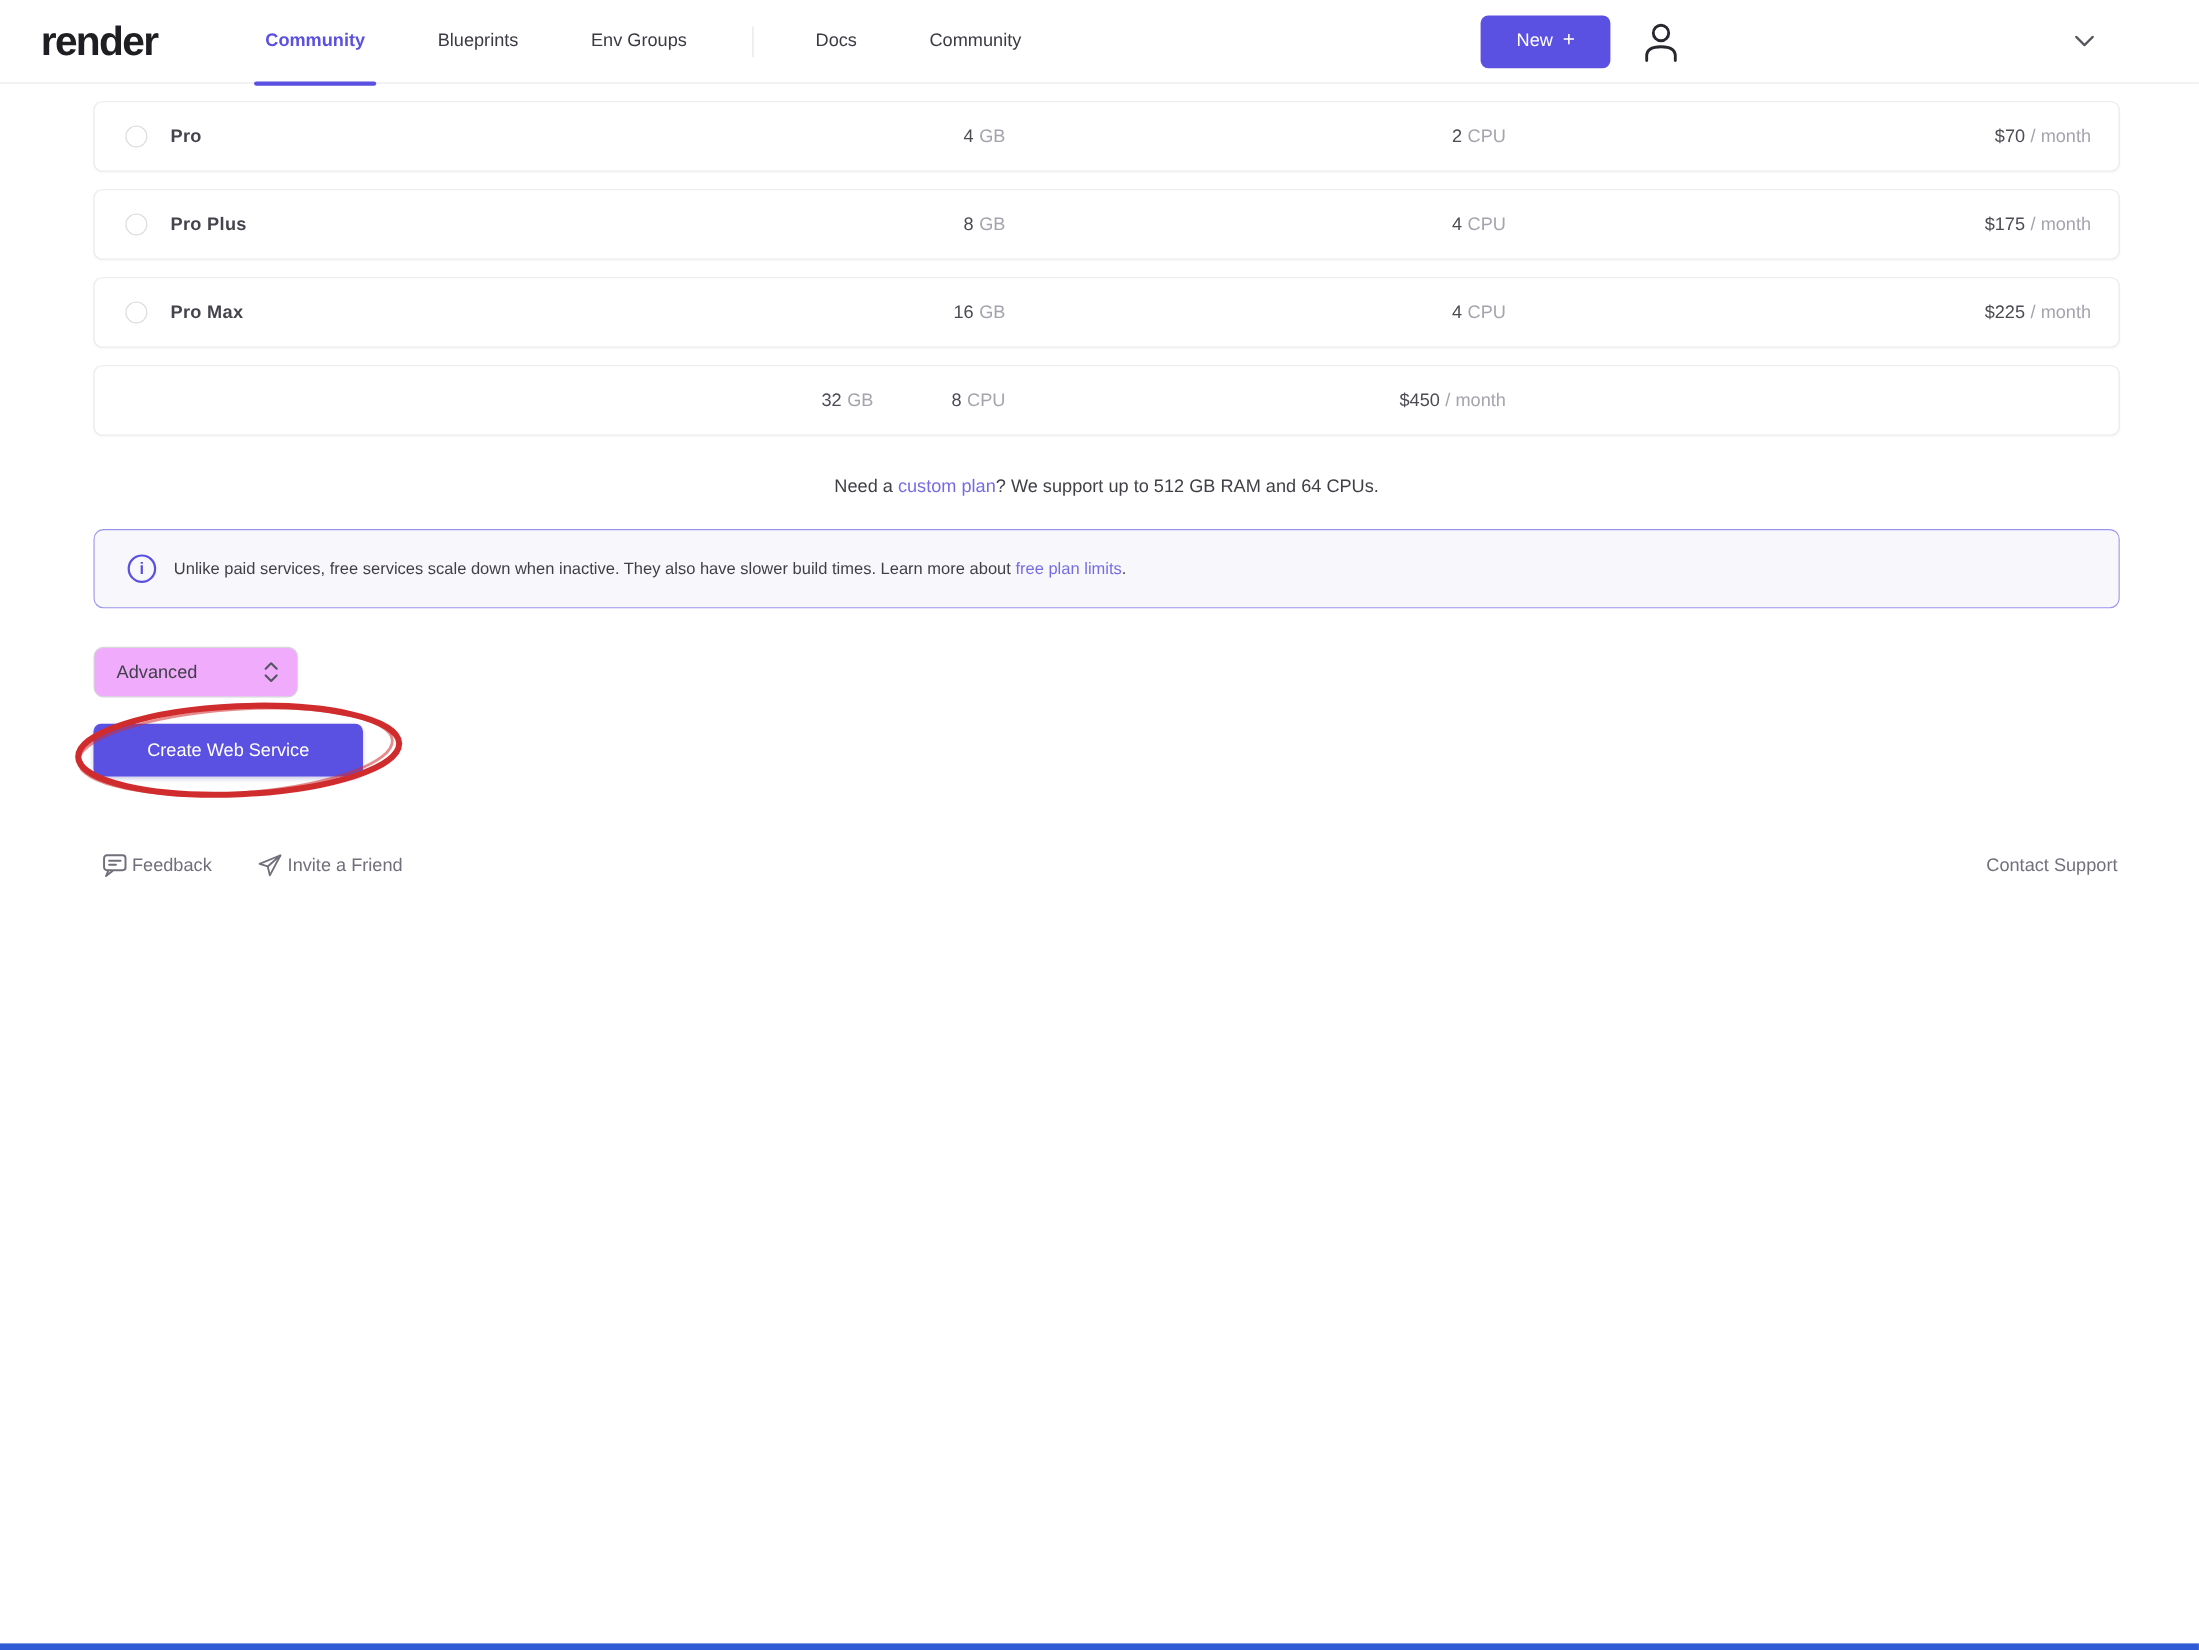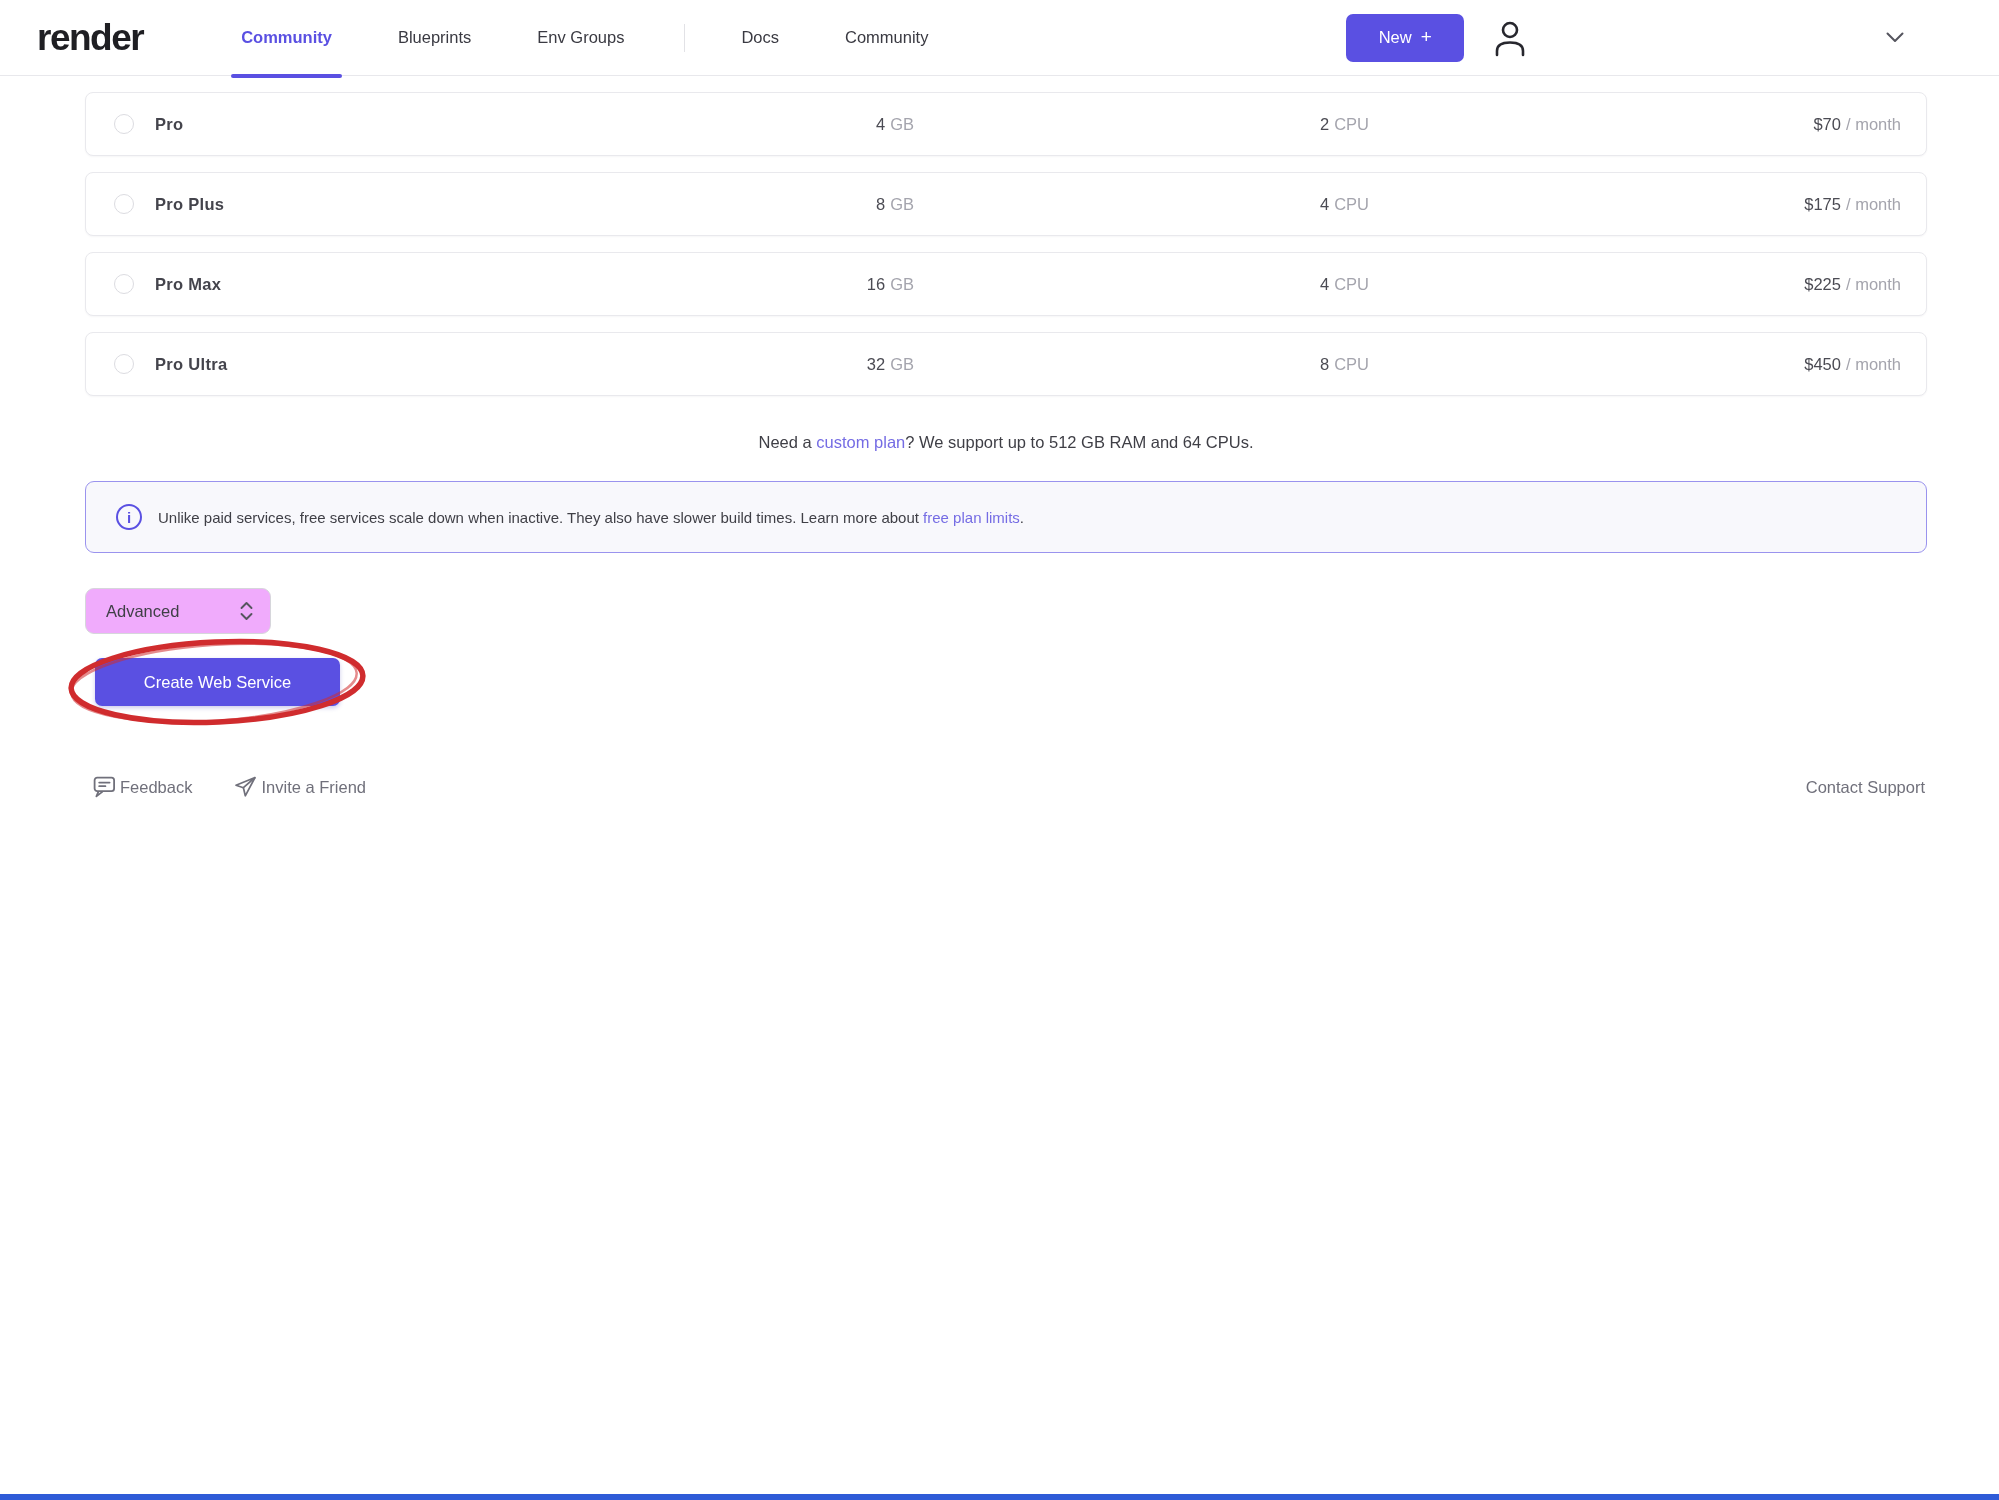--- a/index.html
+++ b/index.html
@@ -94,21 +94,20 @@
 
   
   .create-wrap { position:relative; margin-top:24px; height:48px; width:360px; }
   .create-btn {
     position:absolute; left:0; top:0; width:245px; height:48px; border:none;
     background:linear-gradient(180deg,#655bea 0%,#564cdd9 100%), #5a50e2;
     background-color:#5a50e2;
     color:#fff; font-size:16.5px; font-weight:500; border-radius:7px; cursor:pointer;
     font-family:"Liberation Sans", sans-serif;
     box-shadow:0 2px 4px rgba(60,50,180,0.25);
-    margin-left:10px;
   }
   .annotation-ellipse {
     position:absolute; left:-20px; top:-23px; width:304px; height:94px;
     overflow:visible; pointer-events:none;
   }
 
   
   .footer { display:flex; align-items:center; margin-top:70px; padding-left:8px; }
   .footer-link {
     display:flex; align-items:center; gap:4px; color:#70707b;
@@ -209,24 +208,20 @@
       </div>
       <div class="cell">
         <span class="val">4</span><span class="unit">CPU</span>
       </div>
       <div class="cell">
         <span class="val">$225</span><span class="unit">/ month</span>
       </div>
     </div>
 
     <div class="plan-row">
-      <div class="cell-label">
-        <span class="radio"></span>
-        <span class="plan-name">Pro Ultra</span>
-      </div>
       <div class="cell">
         <span class="val">32</span><span class="unit">GB</span>
       </div>
       <div class="cell">
         <span class="val">8</span><span class="unit">CPU</span>
       </div>
       <div class="cell">
         <span class="val">$450</span><span class="unit">/ month</span>
       </div>
     </div>

